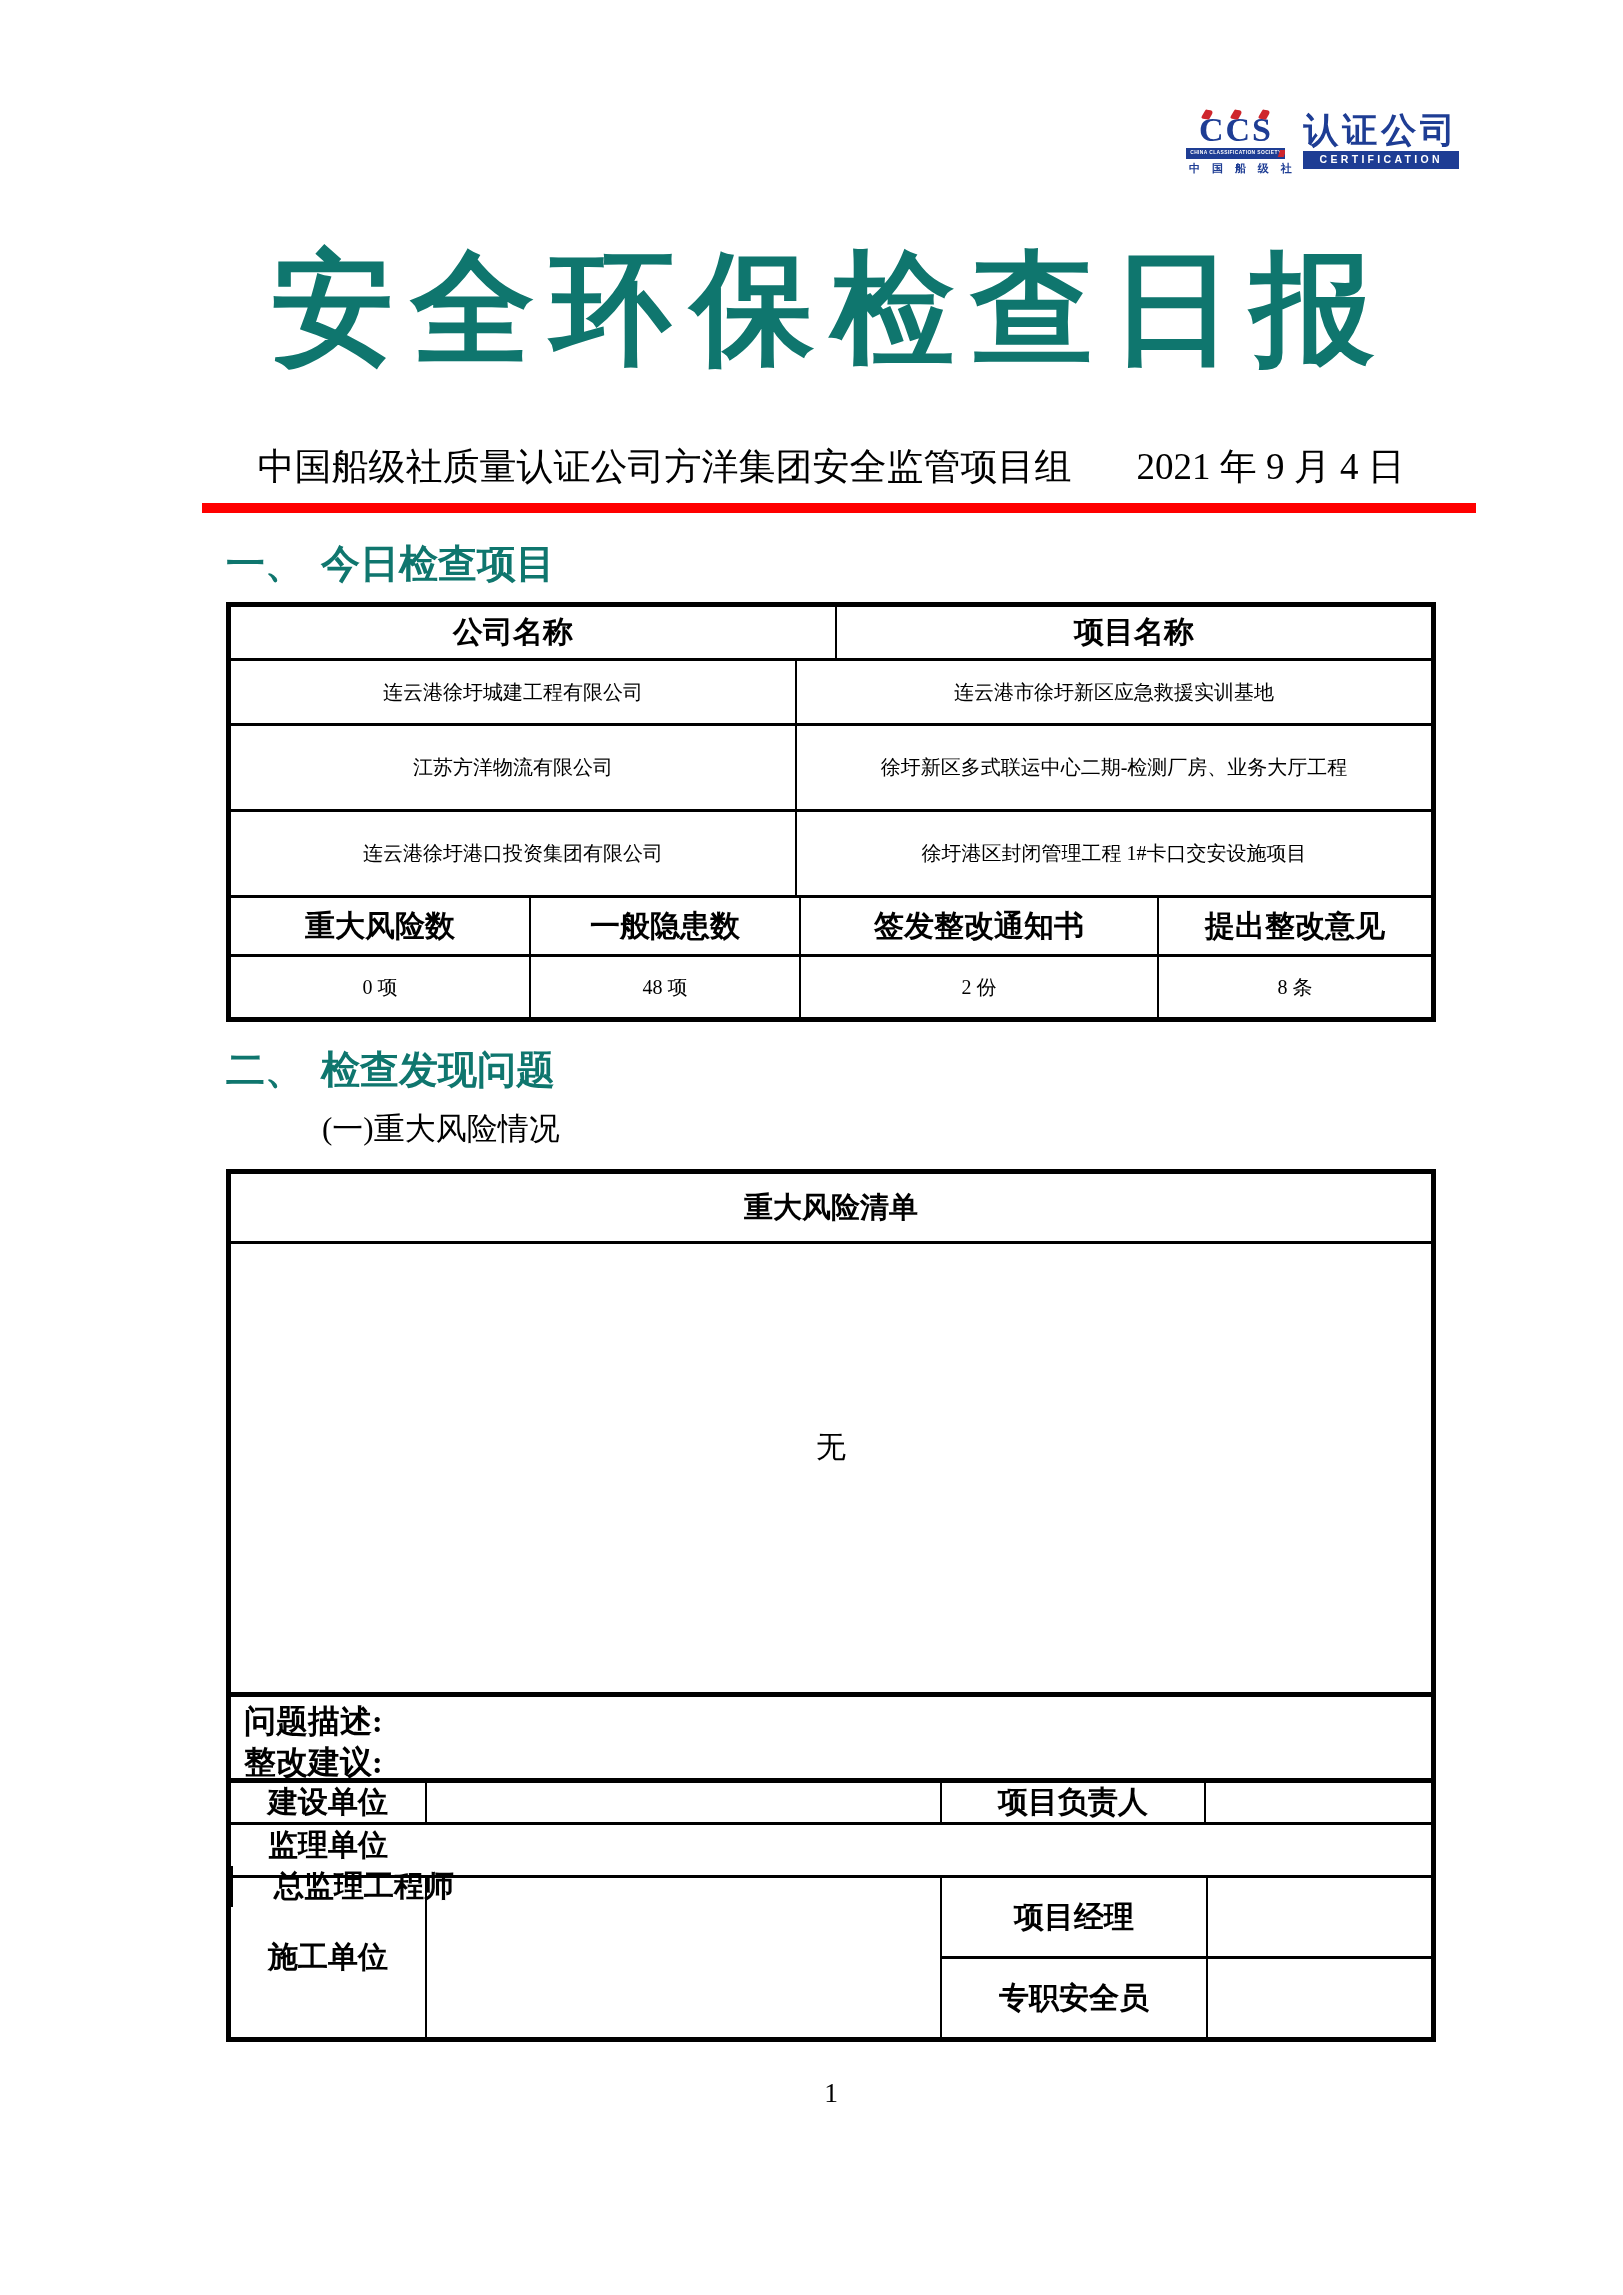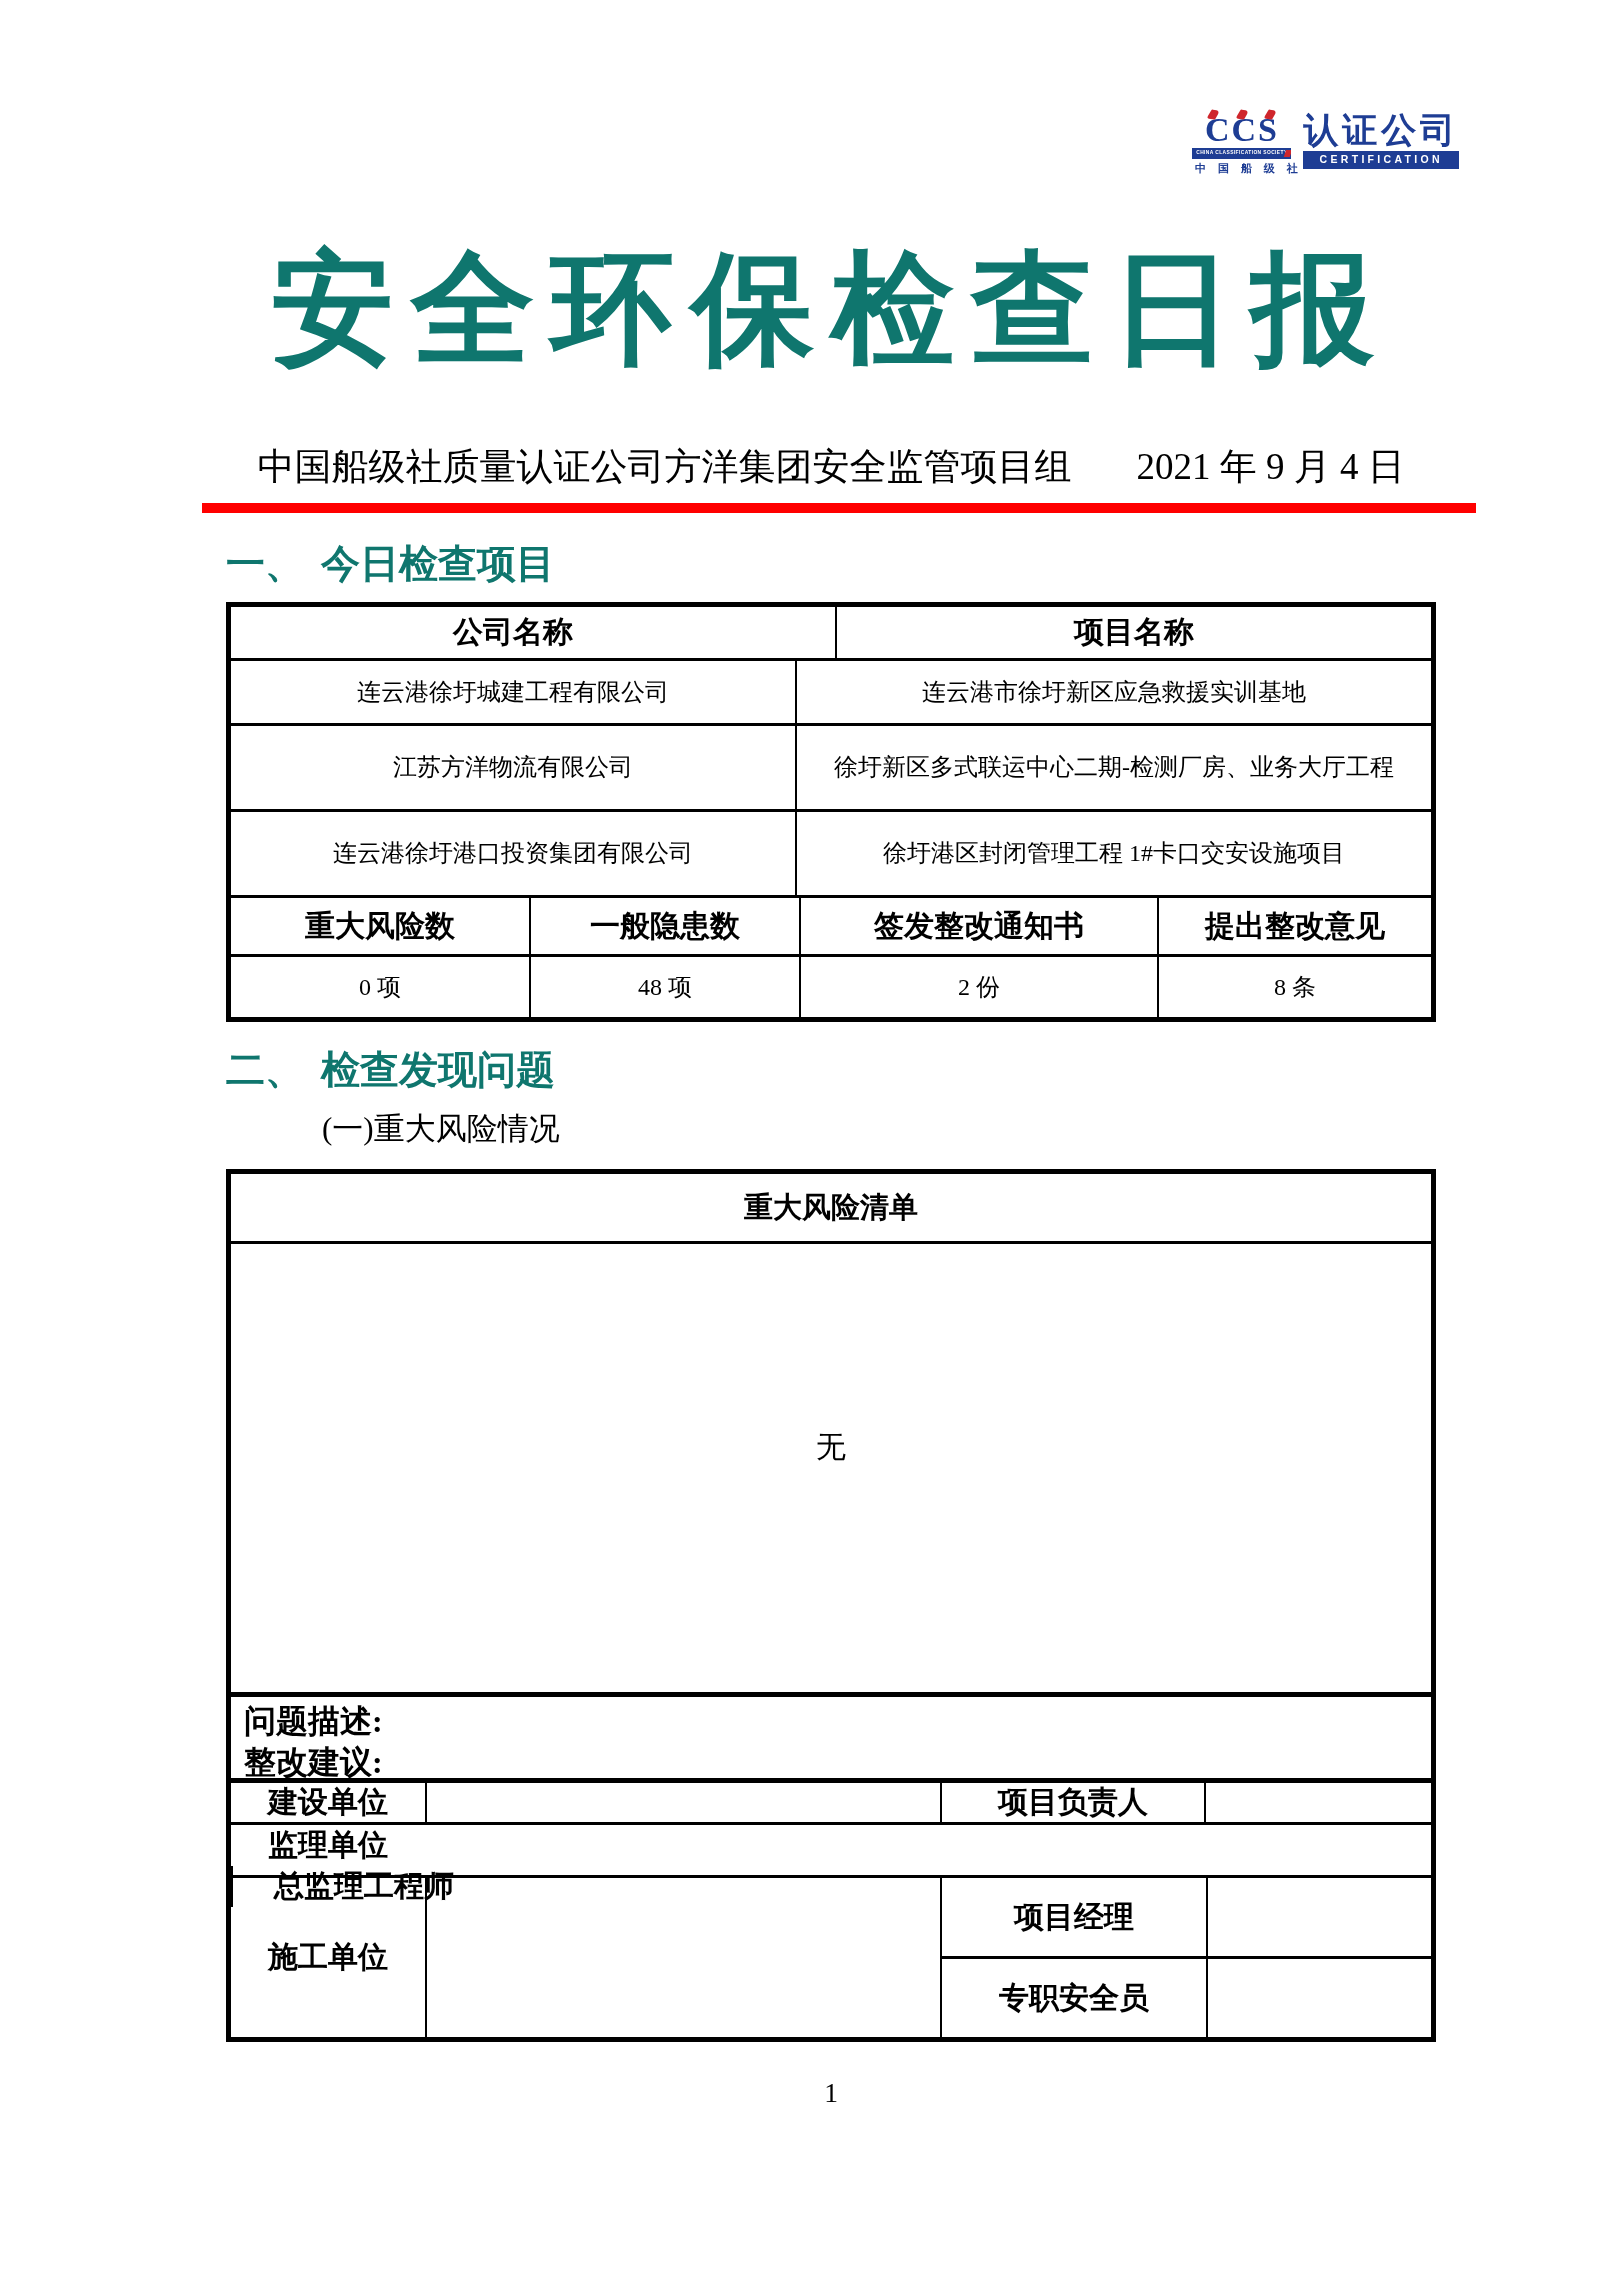--- a/index.html
+++ b/index.html
@@ -9,21 +9,21 @@
     width:1623px; height:2295px;
     background:#ffffff;
     font-family:"Liberation Serif", serif;
     color:#000;
     overflow:hidden;
     margin:0 auto;
   }
   .content { margin-left:226px; margin-right:187px; }
 
   
-  .logo { position:absolute; top:113px; right:164px; display:flex; gap:12px; align-items:flex-start; }
+  .logo { position:absolute; top:113px; right:164px; display:flex; gap:18px; align-items:flex-start; }
   .logo-left { width:99px; text-align:center; }
   .ccs-word { position:relative; display:inline-block; font-family:"Liberation Serif", serif;
               font-weight:bold; font-size:34px; line-height:33px; letter-spacing:2px; color:#1e3d94; }
   .flame { position:absolute; top:-2.6px; width:8.5px; height:8.5px; background:#cf262c;
            transform:skewX(-24deg) rotate(8deg); border-radius:1.3px 3.9px 0.7px 2.6px; }
   .flame.f1 { left:3.9px; } .flame.f2 { left:33px; } .flame.f3 { left:61px; }
   .ccs-bar { position:relative; margin-top:2px; background:#1e3d94; color:#fff;
              font-family:"Liberation Sans", sans-serif; font-weight:bold; font-size:4.9px;
              letter-spacing:0.4px; line-height:10.5px; height:10.5px; white-space:nowrap; overflow:hidden; }
   .ccs-bar::after { content:""; position:absolute; right:0.7px; top:2px; width:5.9px; height:6.5px;
@@ -50,21 +50,21 @@
          font-size:39px; line-height:43px; color:#0f766e; }
   .sec .sec-t { margin-left:17px; }
   .sec.second { margin-top:26px; }
   .subhead { margin-top:19.6px; padding-left:96px; font-size:31px; line-height:37px; }
 
   
   .tbl { border:5.2px solid #000; margin-top:17px; }
   .tr { display:flex; border-top:3.3px solid #000; }
   .tr:first-child { border-top:none; }
   .td { display:flex; align-items:center; justify-content:center; text-align:center;
-        border-left:2px solid #000; font-size:24px; line-height:38px; padding:0 18.3px; }
+        border-left:2px solid #000; font-size:20px; line-height:38px; padding:0 18.3px; }
   .td:first-child { border-left:none; }
   .th { font-weight:bold; font-size:30px; }
 
   
   .rh-head { height:51px;gap:40px; }
   .rh-r1 { height:65px; }
   .rh-r2 { height:86px; }
   .rh-r3 { height:86px; }
   .rh-sh { height:59px; border-top-width:3.9px; }
   .rh-sv { height:63px; }

